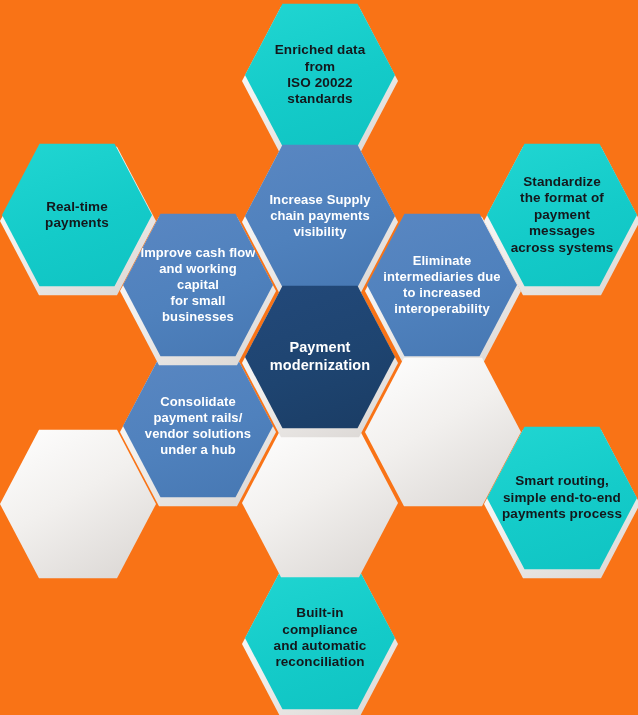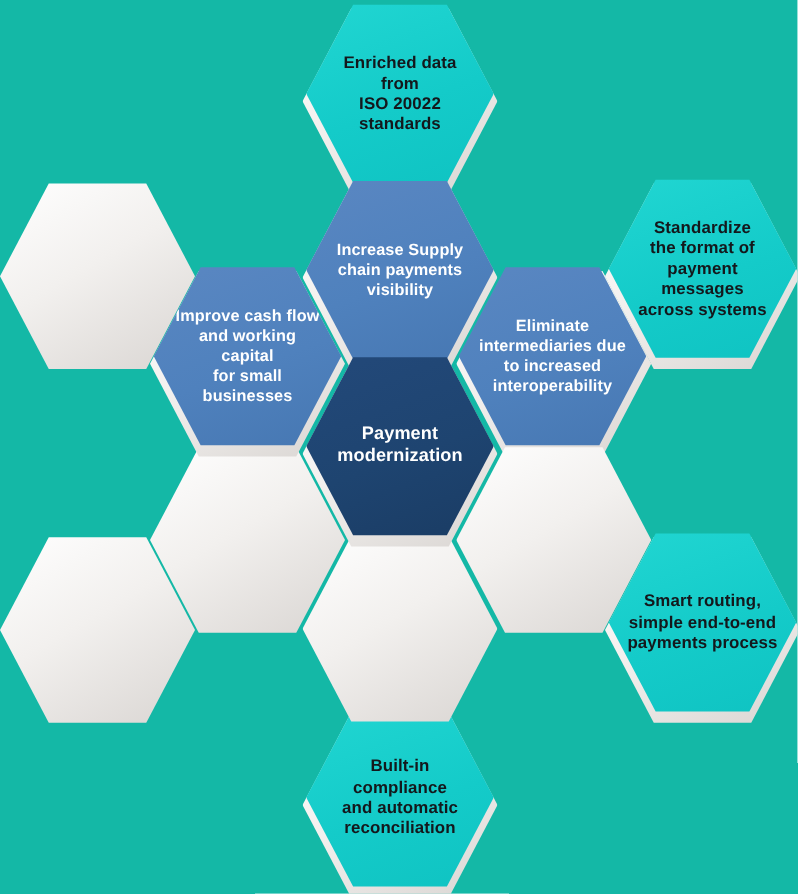--- a/index.html
+++ b/index.html
@@ -10,21 +10,21 @@
   body {
     width: 638px;
     height: 715px;
     font-family: "Liberation Sans", sans-serif;
     overflow: hidden;
   }
   #canvas {
     position: relative;
     width: 638px;
     height: 715px;
-    background: #14b8a6;
+    background: #f97316;
   }
   .hex {
     position: absolute;
     display: flex;
     align-items: center;
     justify-content: center;
     text-align: center;
     box-sizing: border-box;
     -webkit-clip-path: polygon(25% 1.2%, 75% 1.2%, 100% 50%, 75% 98.8%, 25% 98.8%, 0% 50%);
     clip-path: polygon(25% 1.2%, 75% 1.2%, 100% 50%, 75% 98.8%, 25% 98.8%, 0% 50%);
@@ -94,20 +94,23 @@
   <div class="hex-shadow" style="left:242px; top:568px; width:156px; height:152px;"></div>
   <div class="hex teal" style="left:245px; top:565px; width:150px; height:146px;">
     <span class="hex-label">Built-in compliance
 and automatic
 reconciliation</span>
   </div>
 
   <div class="hex-shadow" style="left:0px; top:428px; width:156px; height:152px;"></div>
 
   <div class="hex-shadow" style="left:0px; top:145px; width:156px; height:152px;"></div>
+  <div class="hex teal" style="left:2px; top:142px; width:150px; height:146px;">
+    <span class="hex-label">Real-time payments</span>
+  </div>
 
   <div class="hex-shadow" style="left:242px; top:146px; width:156px; height:152px;"></div>
   <div class="hex blue" style="left:245px; top:143px; width:150px; height:146px;">
     <span class="hex-label">Increase Supply
 chain payments
 visibility</span>
   </div>
 
   <div class="hex-shadow" style="left:365px; top:215px; width:156px; height:152px;"></div>
   <div class="hex blue" style="left:367px; top:212px; width:150px; height:146px;">
@@ -115,20 +118,26 @@
 intermediaries due
 to increased
 interoperability</span>
   </div>
 
   <div class="hex-shadow" style="left:365px; top:356px; width:156px; height:152px;"></div>
 
   <div class="hex-shadow" style="left:242px; top:427px; width:156px; height:152px;"></div>
 
   <div class="hex-shadow" style="left:120px; top:356px; width:156px; height:152px;"></div>
+  <div class="hex blue" style="left:123px; top:353px; width:150px; height:146px;">
+    <span class="hex-label">Consolidate
+payment rails/
+vendor solutions
+under a hub</span>
+  </div>
 
   <div class="hex-shadow" style="left:120px; top:215px; width:156px; height:152px;"></div>
   <div class="hex blue" style="left:123px; top:212px; width:150px; height:146px;">
     <span class="hex-label">Improve cash flow
 and working capital
 for small businesses</span>
   </div>
 
   <div class="hex-shadow" style="left:242px; top:287px; width:156px; height:152px;"></div>
   <div class="hex navy" style="left:245px; top:284px; width:150px; height:146px;">

